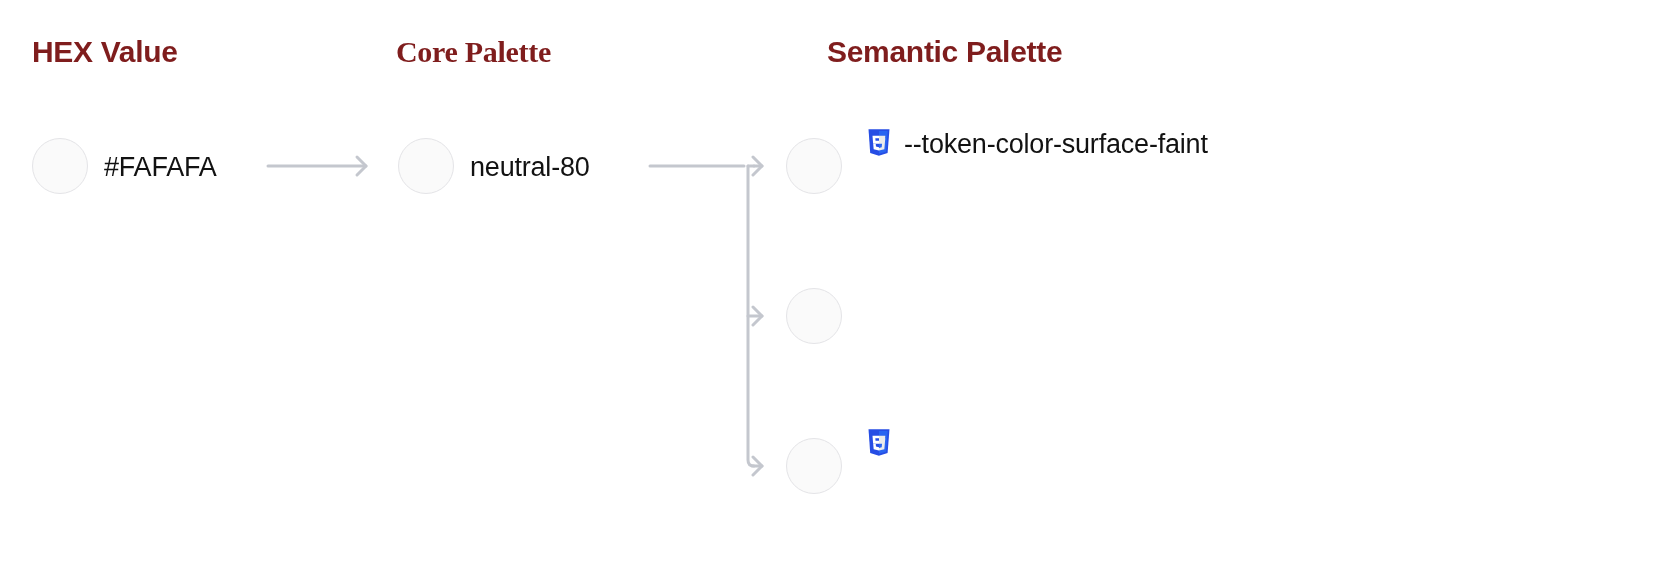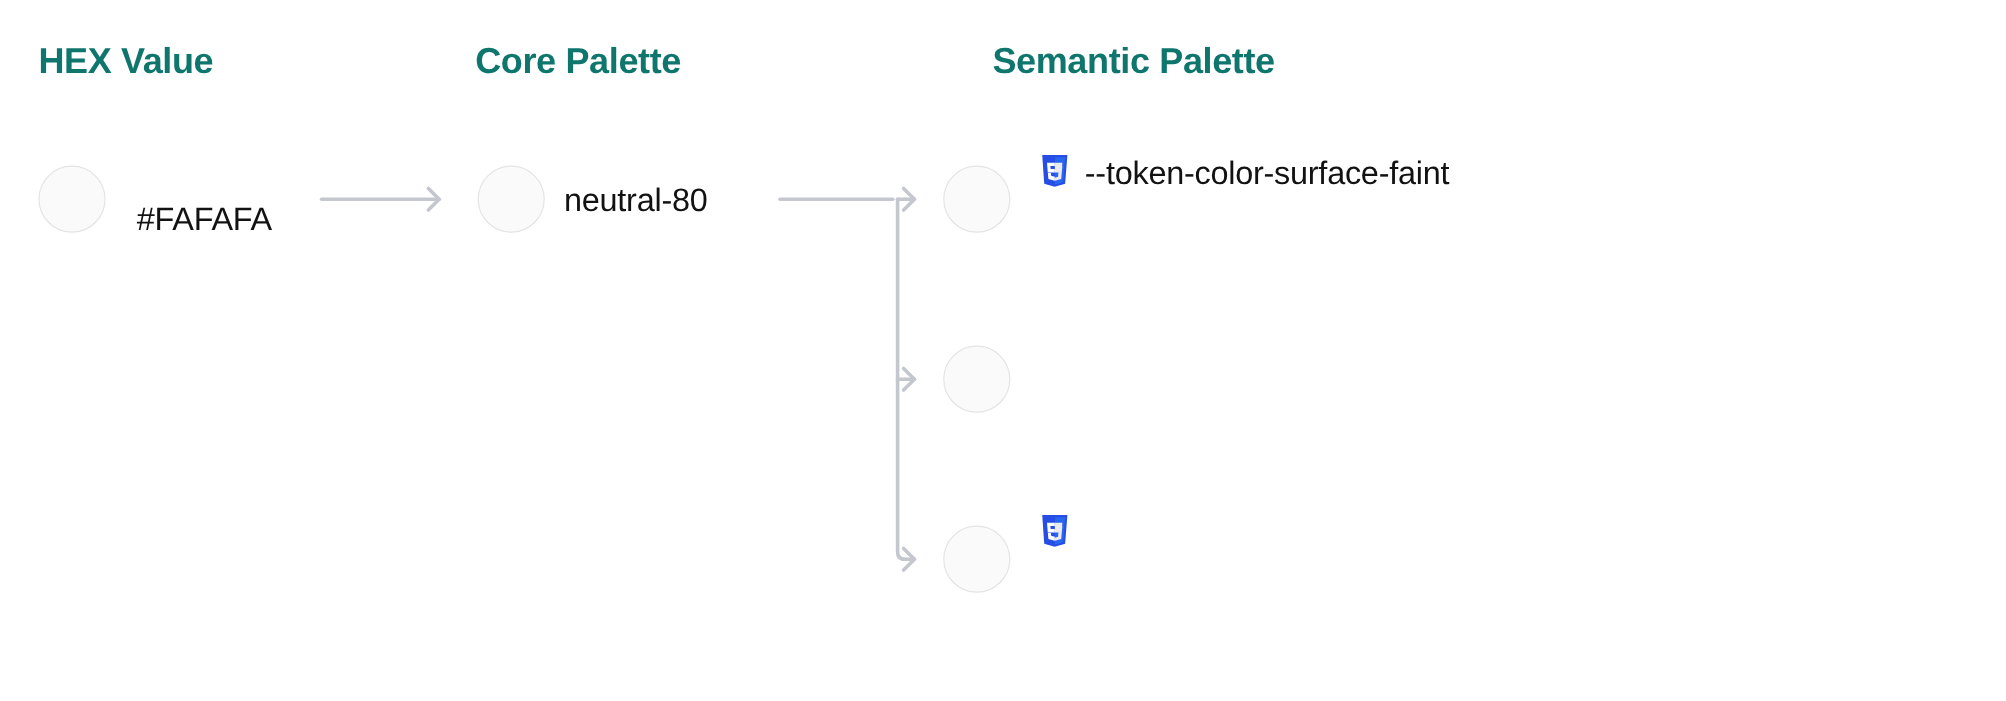--- a/index.html
+++ b/index.html
@@ -24,25 +24,25 @@
   }
 
   
   .col-heading {
     position: absolute;
     font-family: "Liberation Sans", sans-serif;
     font-weight: 700;
     font-size: 30px;
     line-height: 1;
     letter-spacing: -0.3px;
-    color: #0f766e;
+    color: #7f1d1d;
     white-space: nowrap;
   }
   #heading-hex      { left: 32px;  top: 37px; }
-  #heading-core     { left: 396px; top: 37px; }
+  #heading-core     { left: 396px; top: 37px; font-family: Liberation Serif, serif; }
   #heading-semantic { left: 827px; top: 37px; }
 
   
   .swatch {
     position: absolute;
     width: 56px;
     height: 56px;
     border-radius: 50%;
     background: #FAFAFA;
     border: 1px solid #E4E4E7;
@@ -61,21 +61,21 @@
   .value-label {
     position: absolute;
     font-family: "Liberation Sans", sans-serif;
     font-weight: 400;
     font-size: 27px;
     line-height: 1;
     letter-spacing: -0.2px;
     color: #121212;
     white-space: nowrap;
   }
-  #label-hex  { left: 104px; top: 170px; margin-left: 10px; }
+  #label-hex  { left: 104px; top: 154px; }
   #label-core { left: 470px; top: 154px; }
 
   
   #connectors {
     position: absolute;
     left: 0;
     top: 0;
     width: 1672px;
     height: 584px;
     pointer-events: none;

